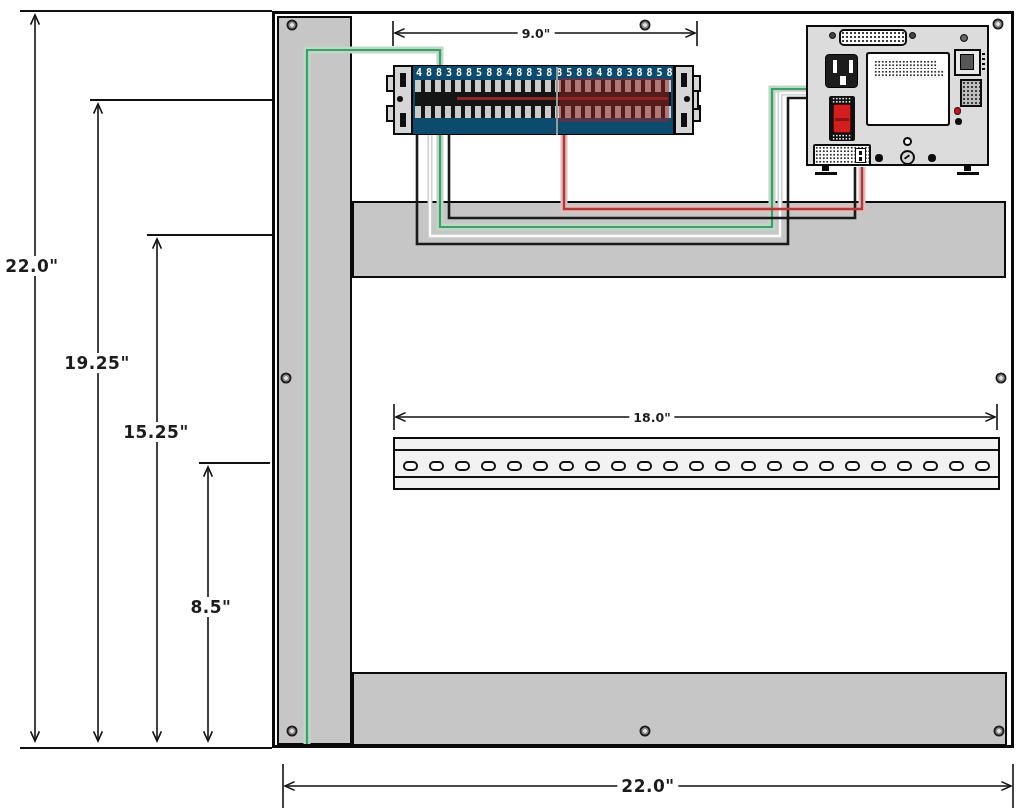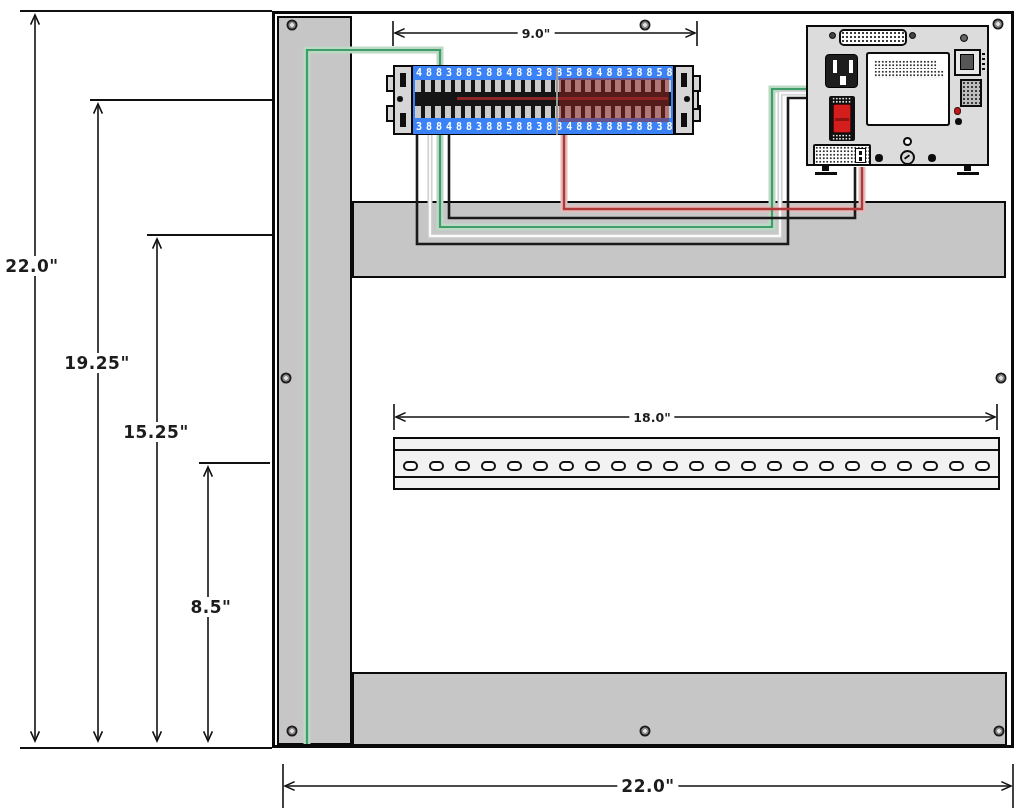--- a/index.html
+++ b/index.html
@@ -14,21 +14,21 @@
   .dimlabel.small{font-size:12.5px;font-weight:bold;letter-spacing:0}
   
   .screw{position:absolute;width:11px;height:11px;border-radius:50%;transform:translate(-50%,-50%);
          border:2px solid #1b1b1b;background:radial-gradient(circle,#dedede 0 2px,#8d8d8d 2px 5px)}
   
   .rail{border:2.5px solid #0a0a0a}
   .rail-line{position:absolute;left:0;right:0;height:2px;background:#111}
   .rail-slots{position:absolute;left:8px;right:8px;top:19px;height:15px;display:flex;justify-content:space-between;align-items:center}
   .slot{width:15px;height:10px;border:2px solid #111;border-radius:5px;background:#fff}
   
-  .tb-body{background:#3b82f6;border:1.5px solid #000}
+  .tb-body{background:#0c4a6e;border:1.5px solid #000}
   .tb-digits{position:absolute;left:3px;right:0;height:14px;overflow:hidden;color:#fff;
              font-family:"DejaVu Sans Mono","Liberation Mono",monospace;font-size:10px;font-weight:bold;
              letter-spacing:4px;line-height:14px;white-space:nowrap}
   .tb-squares{position:absolute;left:2px;right:2px;height:12px;
               background:repeating-linear-gradient(90deg,#cbcbcb 0 6px,#151515 6px 10px)}
   .tb-plate{position:absolute;width:20px;background:#d6d6d6;border:2px solid #0a0a0a}
   .tb-slotmark{position:absolute;left:50%;transform:translateX(-50%);width:6px;height:14px;background:#0f0f0f}
   .tb-ear{position:absolute;width:10px;height:17px;background:#d6d6d6;border:2px solid #0a0a0a}
   .dotc{position:absolute;border-radius:50%;background:#0f0f0f}
   
@@ -125,21 +125,20 @@
     <div class="dotc" style="right:2px;top:29px;width:6px;height:6px"></div>
   </div>
 
   <div class="abs tb-body" style="left:26px;top:1px;width:262px;height:70px">
     <div class="tb-digits" style="top:0">48838858848838858848838858</div>
     <div class="tb-squares" style="top:14px"></div>
     <div class="abs" style="left:2px;right:2px;top:26px;height:14px;background:#151515">
       <div class="abs" style="left: 42px; right: 3px; top: 5px; height: 3px; background-color: rgb(141, 38, 38);"></div>
     </div>
     <div class="tb-squares" style="top:40px"></div>
-    <div class="tb-digits" style="bottom:0">38848838858838848838858838</div>
 
     <div class="abs" style="left:146px;width:110px;top:12px;height:44px;background:rgba(150,35,35,.5)"></div>
     <div class="abs" style="left:143px;top:1px;width:2px;height:68px;background:#9a9a9a"></div>
   </div>
 </div>
 
 <div class="abs psu" style="left:806px;top:25px;width:183px;height:141px">
   <div class="abs dots" style="left:31px;top:2px;width:68px;height:17px;background-color:#fff;border:2px solid #0c0c0c;border-radius:5px"></div>
   <div class="blackdot" style="left:21px;top:5px;width:7px;height:7px;background:#444;border:1.5px solid #000;border-radius:50%"></div>
   <div class="blackdot" style="left:101px;top:5px;width:7px;height:7px;background:#444;border:1.5px solid #000;border-radius:50%"></div>

